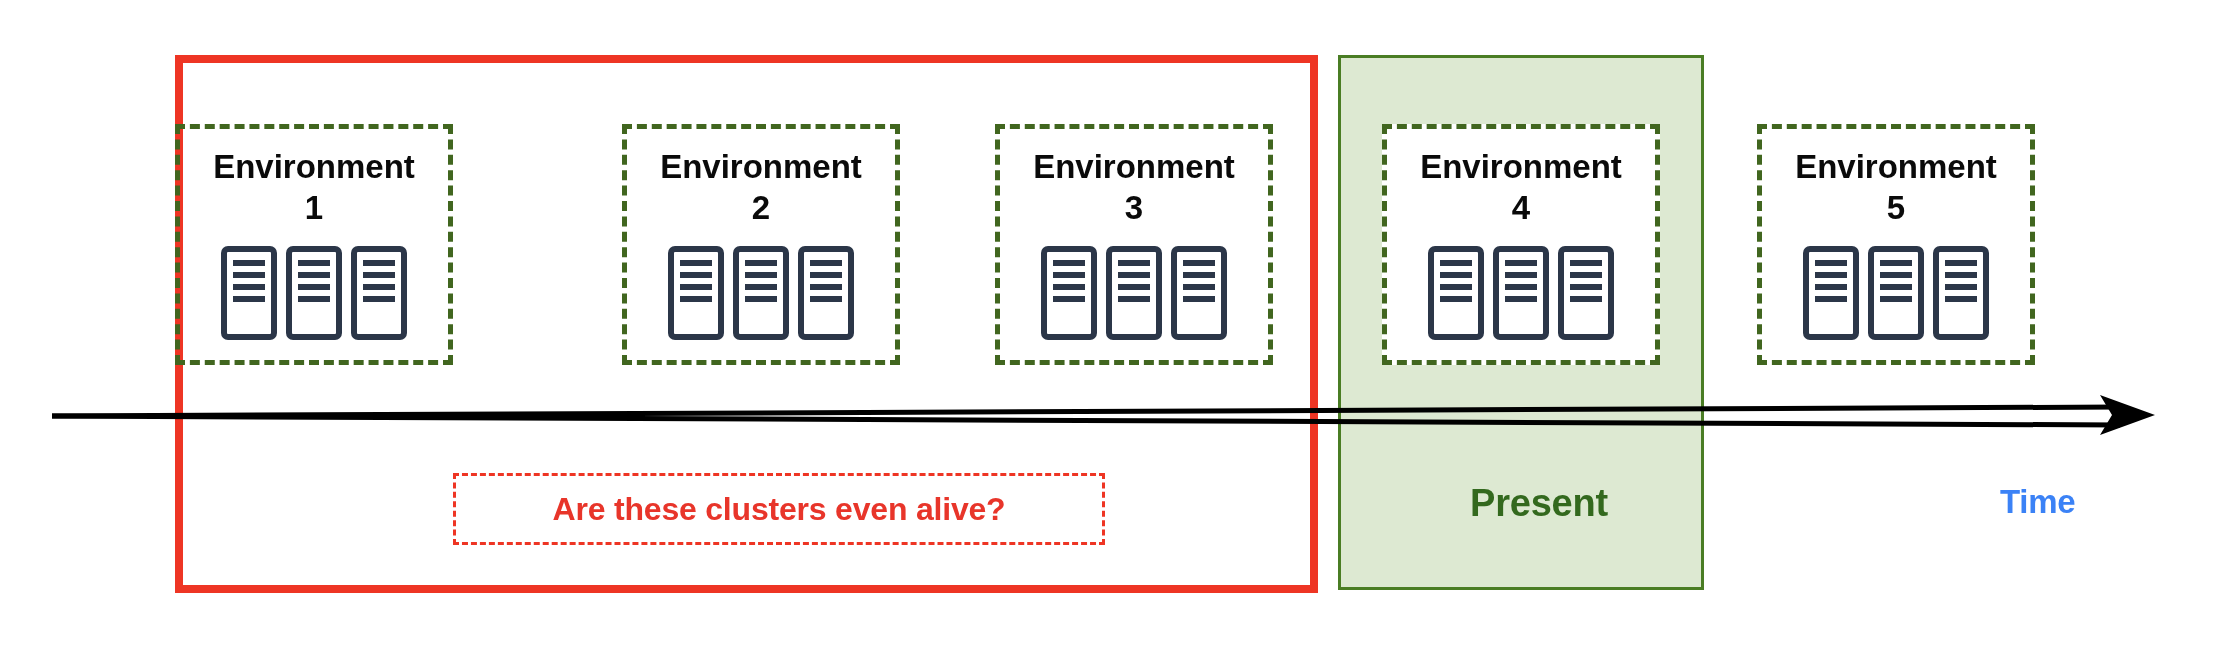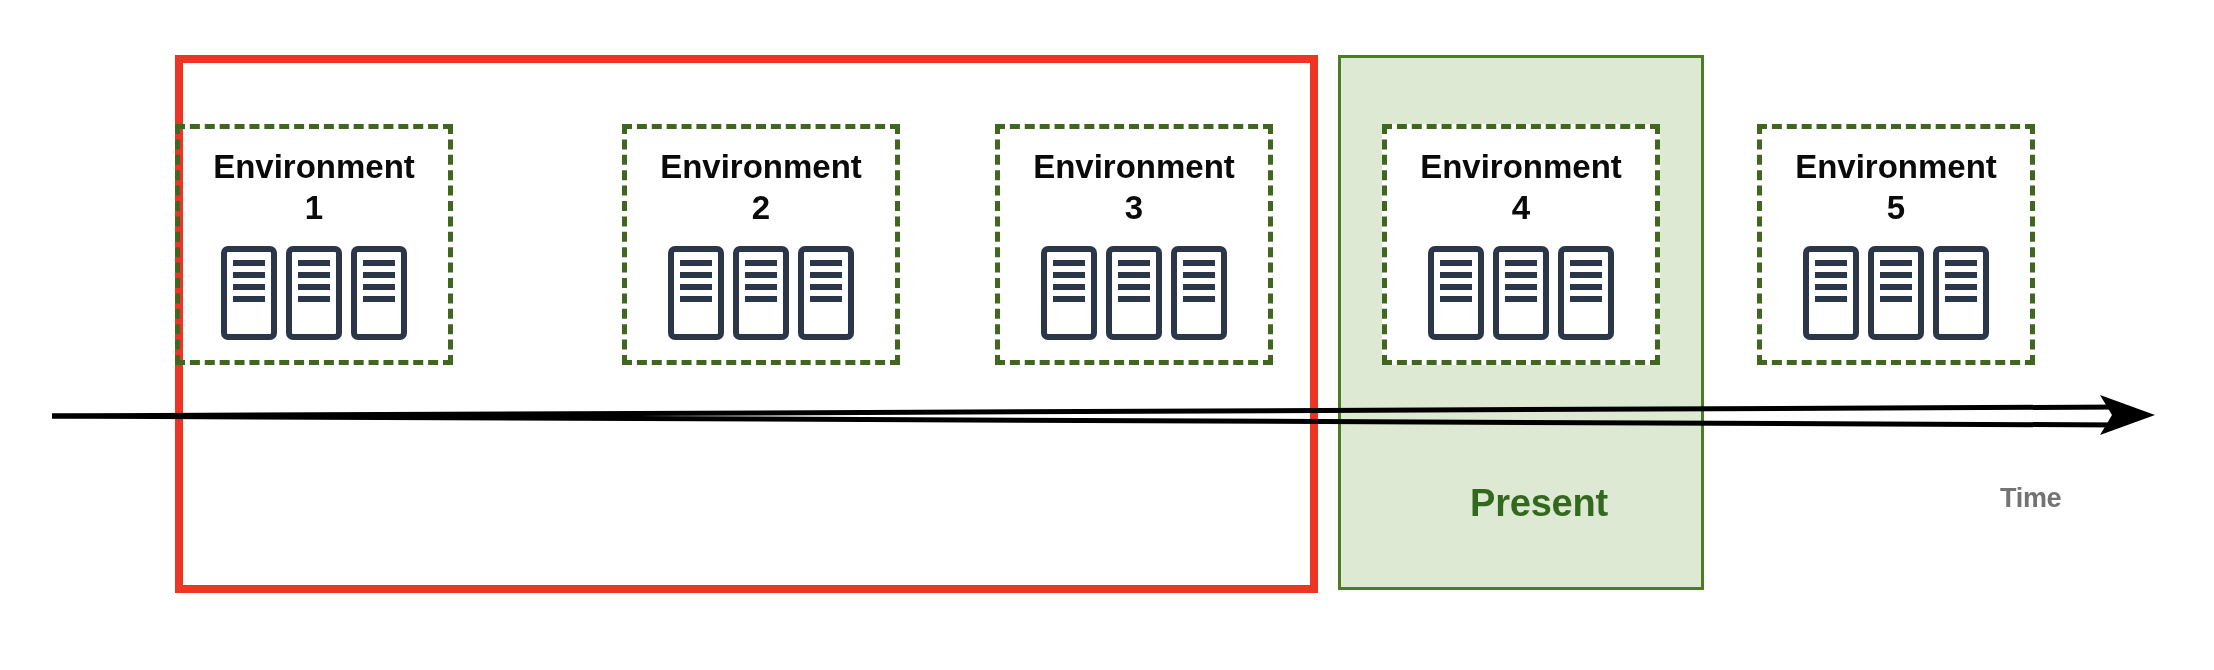--- a/index.html
+++ b/index.html
@@ -99,23 +99,23 @@
     top: 385px;
     width: 2214px;
     height: 60px;
     pointer-events: none;
   }
 
   .time-label {
     position: absolute;
     left: 2000px;
     top: 483px;
-    font-size: 27px;
+    font-size: 33px;
     font-weight: bold;
-    color: #737373;
+    color: #3b82f6;
     letter-spacing: -0.3px;
   }
 
   
   .question-box {
     position: absolute;
     left: 453px;
     top: 473px;
     width: 652px;
     height: 72px;
@@ -286,14 +286,17 @@
   <div class="present-label">Present</div>
 
   <svg class="axis" viewBox="0 0 2214 60">
     <line x1="52" y1="31" x2="2120" y2="22" stroke="#000000" stroke-width="5"></line>
     <line x1="52" y1="31" x2="2120" y2="40" stroke="#000000" stroke-width="5"></line>
     <polygon points="2100,10 2155,30 2100,50 2112,30" fill="#000000"></polygon>
   </svg>
 
   <div class="time-label">Time</div>
 
+  <div class="question-box">
+    <span class="question-text">Are these clusters even alive?</span>
+  </div>
 
 </div>
 
 </body></html>

